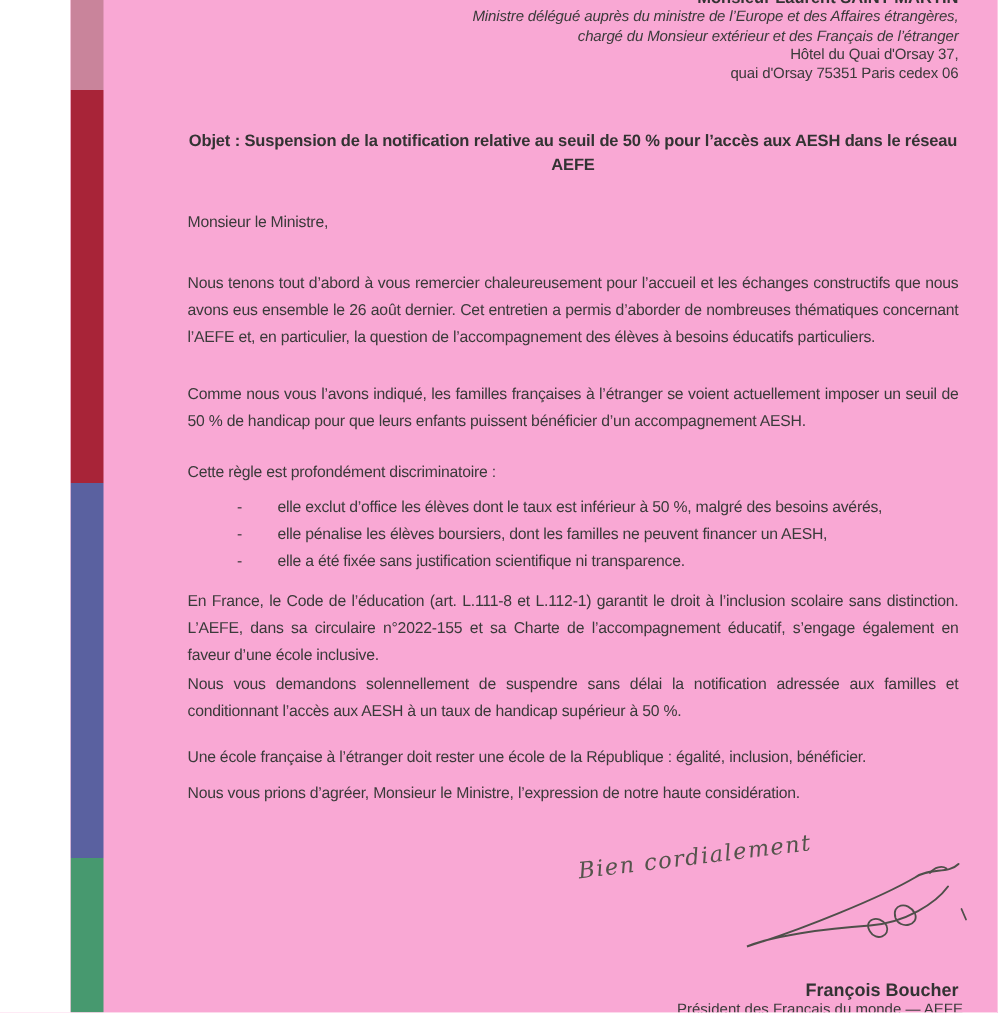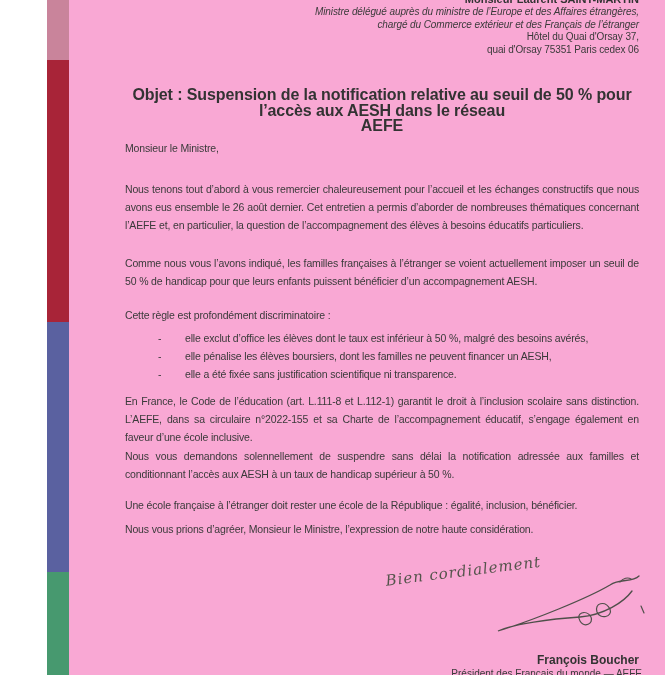--- a/index.html
+++ b/index.html
@@ -17,21 +17,21 @@
   .band-blue {top:322px;height:250px;background:#5a61a0;}
   .band-green{top:572px;height:103px;background:#47996f;}
 
   
   .recipient{position:absolute;top:-7px;right:73px;text-align:right;}
   .recipient .r-name{font-size:11px;font-weight:bold;line-height:13px;color:#333;}
   .recipient .r-ital{font-size:10px;font-style:italic;line-height:12.5px;letter-spacing:-0.1px;}
   .recipient .r-addr{font-size:10px;line-height:12.5px;letter-spacing:-0.1px;}
 
   .col{position:absolute;left:78px;width:514px;}
-  .subject{top:87px;text-align:center;font-weight:bold;font-size:16px;line-height:15.5px;color:#333;letter-spacing:-0.1px;}
+  .subject{top:87px;text-align:center;font-weight:bold;font-size:11px;line-height:15.5px;color:#333;letter-spacing:-0.1px;}
   .salutation{top:142px;font-size:10.5px;letter-spacing:-0.15px;}
   .para{font-size:10.5px;line-height:18px;letter-spacing:-0.15px;text-align:justify;margin:0;}
   .p1{top:180px;} .p2{top:254px;} .p3{top:306px;text-align:left;}
   .p4{top:392px;} .p5{top:447px;} .p6{top:496px;text-align:left;} .p7{top:520px;text-align:left;}
 
   .bullets{top:329px;}
   .bullet-row{display:flex;padding-left:33px;font-size:10.5px;line-height:18px;letter-spacing:-0.15px;}
   .bullet-row .dash{width:27px;flex:0 0 27px;}
   .bullet-row .btxt{flex:1;}
 
@@ -52,21 +52,21 @@
 <div class="page">
 
   <div class="band band-pink"></div>
   <div class="band band-red"></div>
   <div class="band band-blue"></div>
   <div class="band band-green"></div>
 
   <div class="recipient">
     <div class="r-name">Monsieur Laurent SAINT-MARTIN</div>
     <div class="r-ital">Ministre délégué auprès du ministre de l’Europe et des Affaires étrangères,</div>
-    <div class="r-ital">chargé du Commerce extérieur et des Français de l’étranger</div>
+    <div class="r-ital">chargé du Monsieur extérieur et des Français de l’étranger</div>
     <div class="r-addr">Hôtel du Quai d'Orsay 37,</div>
     <div class="r-addr">quai d'Orsay 75351 Paris cedex 06</div>
   </div>
 
   <div class="col subject">
     <div>Objet : Suspension de la notification relative au seuil de 50 % pour l’accès aux AESH dans le réseau</div>
     <div>AEFE</div>
   </div>
 
   <div class="col salutation">Monsieur le Ministre,</div>

